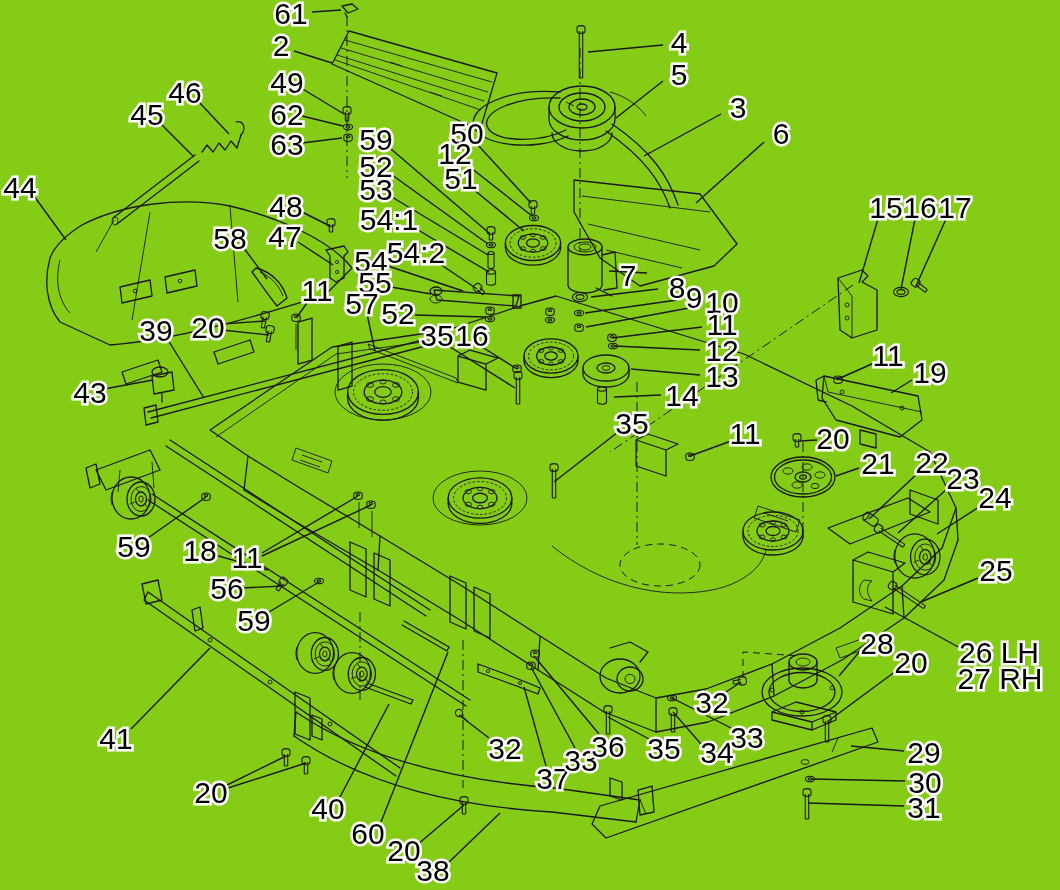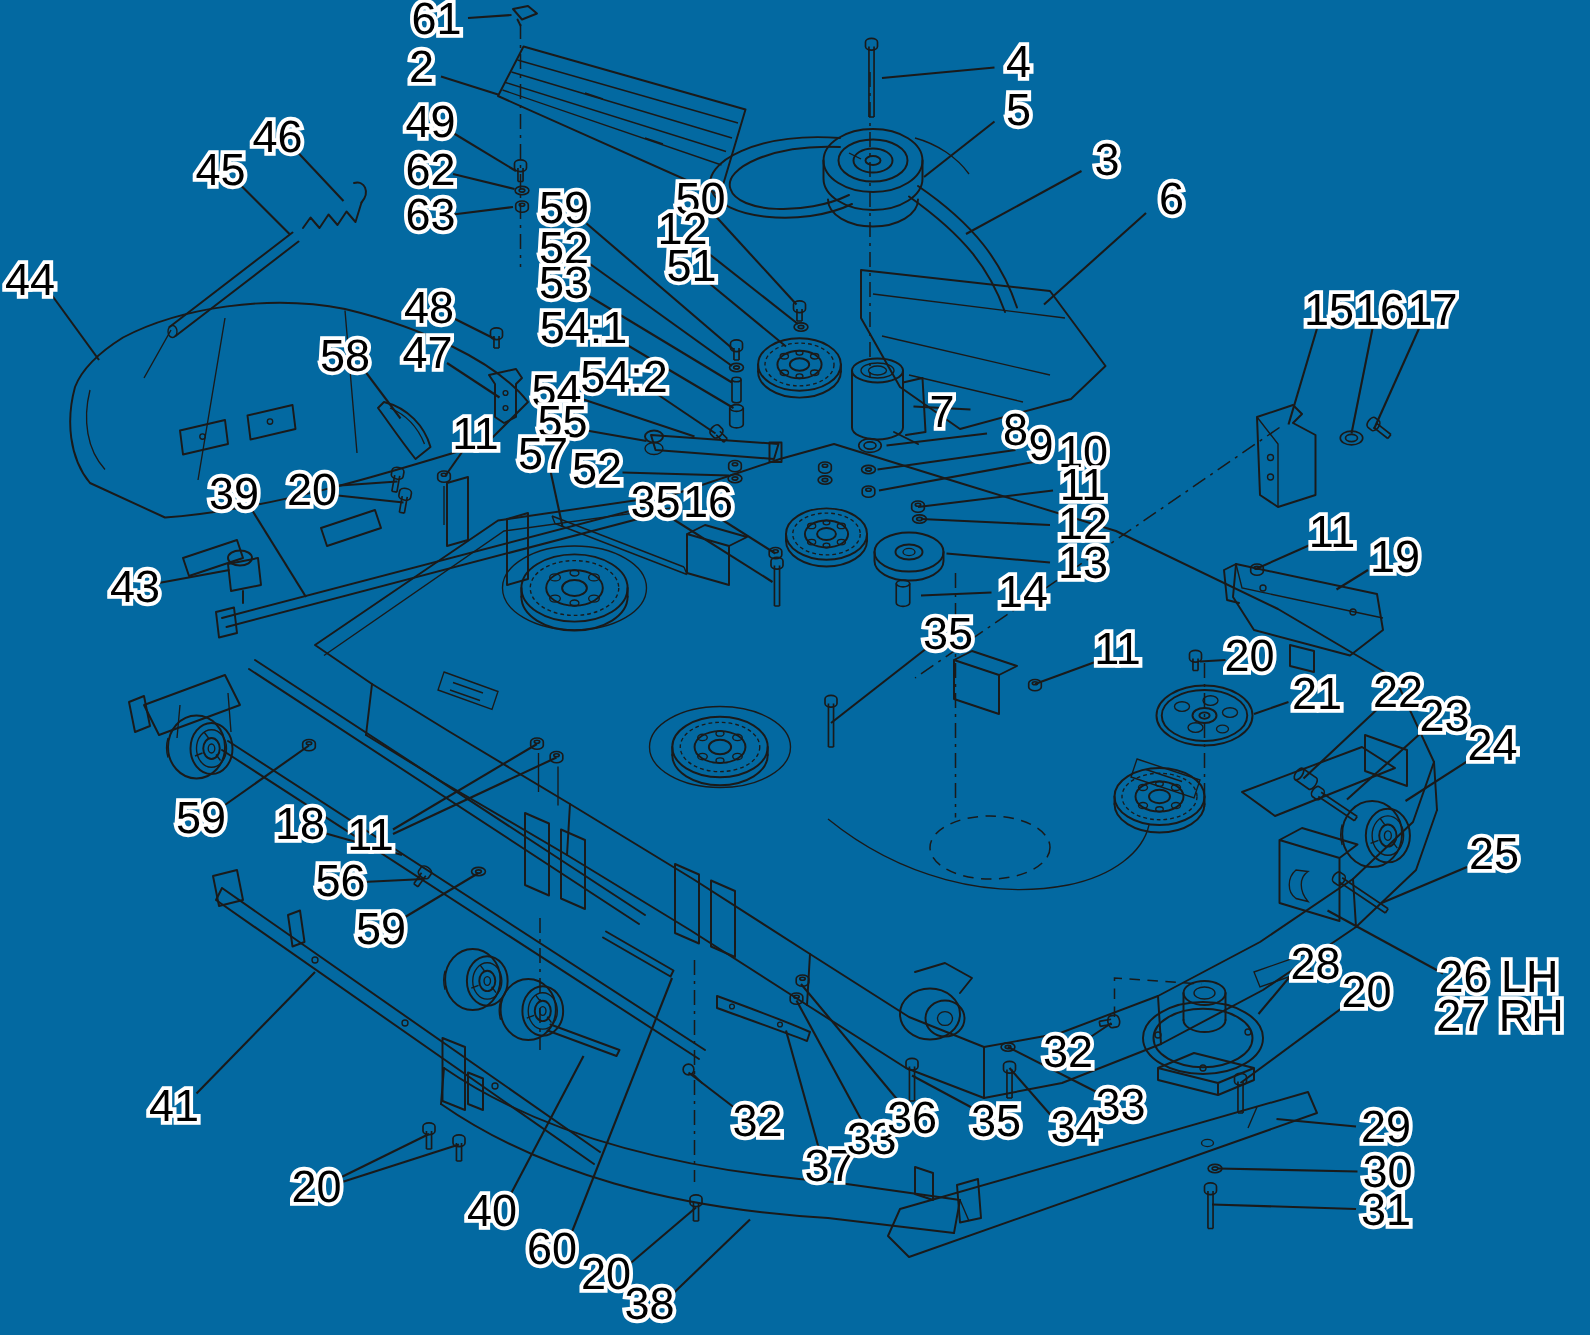--- a/index.html
+++ b/index.html
@@ -1,16 +1,16 @@
 <!DOCTYPE html>
 <html><head>
 <meta charset="utf-8">
 <style>
   html,body{margin:0;padding:0;background:#fff;}
-  .stage{position:relative;width:1060px;height:890px;background:#0369a1;overflow:hidden;
+  .stage{position:relative;width:1060px;height:890px;background:#84cc16;overflow:hidden;
          font-family:"Liberation Sans", sans-serif;}
   svg{display:block}
   svg *{vector-effect:non-scaling-stroke;}
   .ln{fill:none;stroke:#1a1a1a;stroke-width:1.3;stroke-linejoin:round;stroke-linecap:round;}
   .thin{fill:none;stroke:#1a1a1a;stroke-width:0.9;}
   .dash{fill:none;stroke:#1a1a1a;stroke-width:1;stroke-dasharray:10 4 2 4;}
   .dash2{fill:none;stroke:#1a1a1a;stroke-width:1;stroke-dasharray:7 5;}
   .callout-label{fill:#000;paint-order:stroke;stroke:#fff;stroke-width:5px;}
 </style>
 </head>

